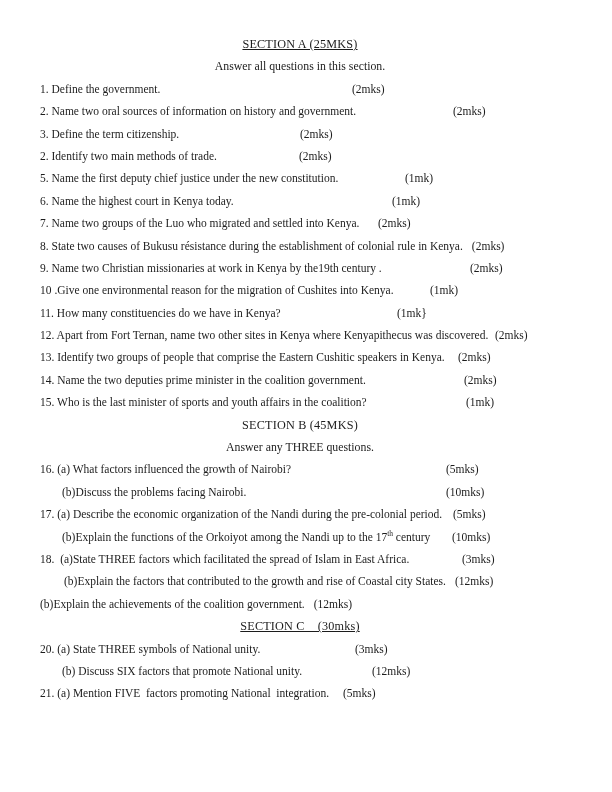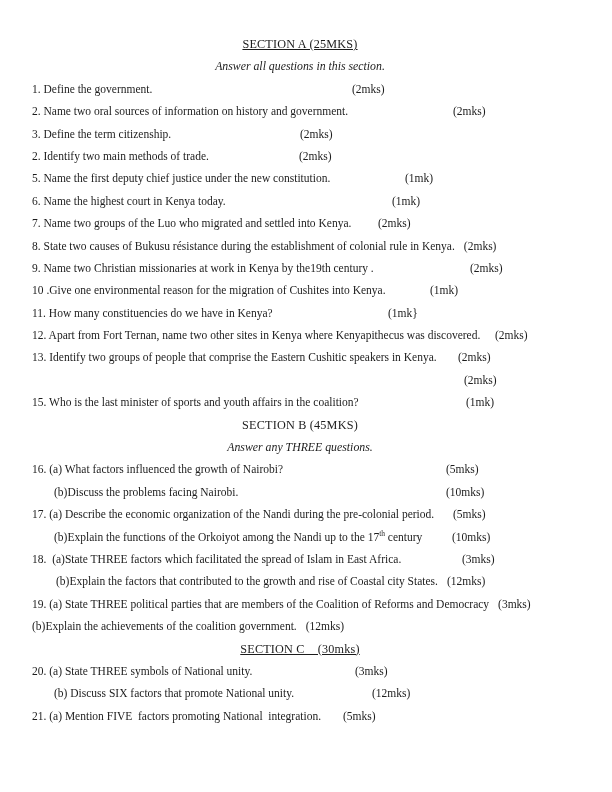--- a/index.html
+++ b/index.html
@@ -4,26 +4,26 @@
 <style>
   html,body{margin:0;padding:0;background:#ffffff;}
   .page{
     width:612px;height:792px;background:#ffffff;position:relative;overflow:hidden;
     font-family:"Liberation Serif","DejaVu Serif",serif;
     font-size:11.5px;color:#1c1c1c;
   }
   #content{padding-top:33px;}
   .row{
     position:relative;height:22.4px;line-height:22.4px;
-    padding-left:32px;white-space:pre;
+    padding-left:40px;white-space:pre;
   }
   .row.center{text-align:center;padding-left:0;padding-right:12px;}
   .title{font-size:12.2px;letter-spacing:0.2px;}
   .u{text-decoration:underline;}
-  .subtitle{font-style:italic;font-size:11.8px;}
+  .subtitle{font-size:11.8px;}
   .qtext{white-space:pre;}
   .marks{white-space:pre;}
   .marks.abs{position:absolute;top:0;}
   .marks.inline{margin-left:9px;}
   sup{font-size:7.5px;vertical-align:super;line-height:0;}
 </style>
 </head>
 <body>
 
 <div class="page">
@@ -33,33 +33,32 @@
       <div class="row"><span class="qtext">1. Define the government.</span><span class="marks abs" style="left: 352px;">(2mks)</span></div>
       <div class="row"><span class="qtext">2. Name two oral sources of information on history and government.</span><span class="marks abs" style="left: 453px;">(2mks)</span></div>
       <div class="row"><span class="qtext">3. Define the term citizenship.</span><span class="marks abs" style="left: 300px;">(2mks)</span></div>
       <div class="row"><span class="qtext">2. Identify two main methods of trade.</span><span class="marks abs" style="left: 299px;">(2mks)</span></div>
       <div class="row"><span class="qtext">5. Name the first deputy chief justice under the new constitution.</span><span class="marks abs" style="left: 405px;">(1mk)</span></div>
       <div class="row"><span class="qtext">6. Name the highest court in Kenya today.</span><span class="marks abs" style="left: 392px;">(1mk)</span></div>
       <div class="row"><span class="qtext">7. Name two groups of the Luo who migrated and settled into Kenya.</span><span class="marks abs" style="left: 378px;">(2mks)</span></div>
       <div class="row"><span class="qtext">8. State two causes of Bukusu résistance during the establishment of colonial rule in Kenya.</span><span class="marks inline">(2mks)</span></div>
       <div class="row"><span class="qtext">9. Name two Christian missionaries at work in Kenya by the19th century .</span><span class="marks abs" style="left: 470px;">(2mks)</span></div>
       <div class="row"><span class="qtext">10 .Give one environmental reason for the migration of Cushites into Kenya.</span><span class="marks abs" style="left: 430px;">(1mk)</span></div>
-      <div class="row"><span class="qtext">11. How many constituencies do we have in Kenya?</span><span class="marks abs" style="left: 388px;">(1mk}</span></div>
+      <div class="row"><span class="qtext">11. How many constituencies do we have in Kenya?</span><span class="marks abs" style="left: 397px;">(1mk}</span></div>
       <div class="row"><span class="qtext">12. Apart from Fort Ternan, name two other sites in Kenya where Kenyapithecus was discovered.</span><span class="marks abs" style="left: 495px;">(2mks)</span></div>
       <div class="row"><span class="qtext">13. Identify two groups of people that comprise the Eastern Cushitic speakers in Kenya.</span><span class="marks abs" style="left: 458px;">(2mks)</span></div>
-      <div class="row"><span class="marks abs" style="left: 464px;">(2mks)</span></div>
+      <div class="row"><span class="qtext">14. Name the two deputies prime minister in the coalition government.</span><span class="marks abs" style="left: 464px;">(2mks)</span></div>
       <div class="row"><span class="qtext">15. Who is the last minister of sports and youth affairs in the coalition?</span><span class="marks abs" style="left: 466px;">(1mk)</span></div>
       <div class="row center"><span class="title">SECTION B (45MKS)</span></div>
       <div class="row center"><span class="subtitle">Answer any THREE questions.</span></div>
       <div class="row"><span class="qtext">16. (a) What factors influenced the growth of Nairobi?</span><span class="marks abs" style="left: 446px;">(5mks)</span></div>
       <div class="row"><span class="qtext" style="padding-left: 22px;">(b)Discuss the problems facing Nairobi.</span><span class="marks abs" style="left: 446px;">(10mks)</span></div>
       <div class="row"><span class="qtext">17. (a) Describe the economic organization of the Nandi during the pre-colonial period.</span><span class="marks abs" style="left: 453px;">(5mks)</span></div>
       <div class="row"><span class="qtext" style="padding-left: 22px;"><span>(b)Explain the functions of the Orkoiyot among the Nandi up to the 17</span><sup>th</sup><span> century</span></span><span class="marks abs" style="left: 452px;">(10mks)</span></div>
       <div class="row"><span class="qtext">18.  (a)State THREE factors which facilitated the spread of Islam in East Africa.</span><span class="marks abs" style="left: 462px;">(3mks)</span></div>
       <div class="row"><span class="qtext" style="padding-left: 24px;">(b)Explain the factors that contributed to the growth and rise of Coastal city States.</span><span class="marks inline">(12mks)</span></div>
-      <div class="row"><span class="qtext">19. (a) State THREE political parties that are members of the Coalition of Reforms and Democracy</span><span class="marks inline">(3mks)</span></div>
       <div class="row"><span class="qtext">(b)Explain the achievements of the coalition government.</span><span class="marks inline">(12mks)</span></div>
       <div class="row center"><span class="title u">SECTION C    (30mks)</span></div>
       <div class="row"><span class="qtext">20. (a) State THREE symbols of National unity.</span><span class="marks abs" style="left: 355px;">(3mks)</span></div>
       <div class="row"><span class="qtext" style="padding-left: 22px; margin-top: 11px;">(b) Discuss SIX factors that promote National unity.</span><span class="marks abs" style="left: 372px;">(12mks)</span></div>
       <div class="row"><span class="qtext">21. (a) Mention FIVE  factors promoting National  integration.</span><span class="marks abs" style="left: 343px;">(5mks)</span></div>
     </div>
 </div>
 
 </body></html>

